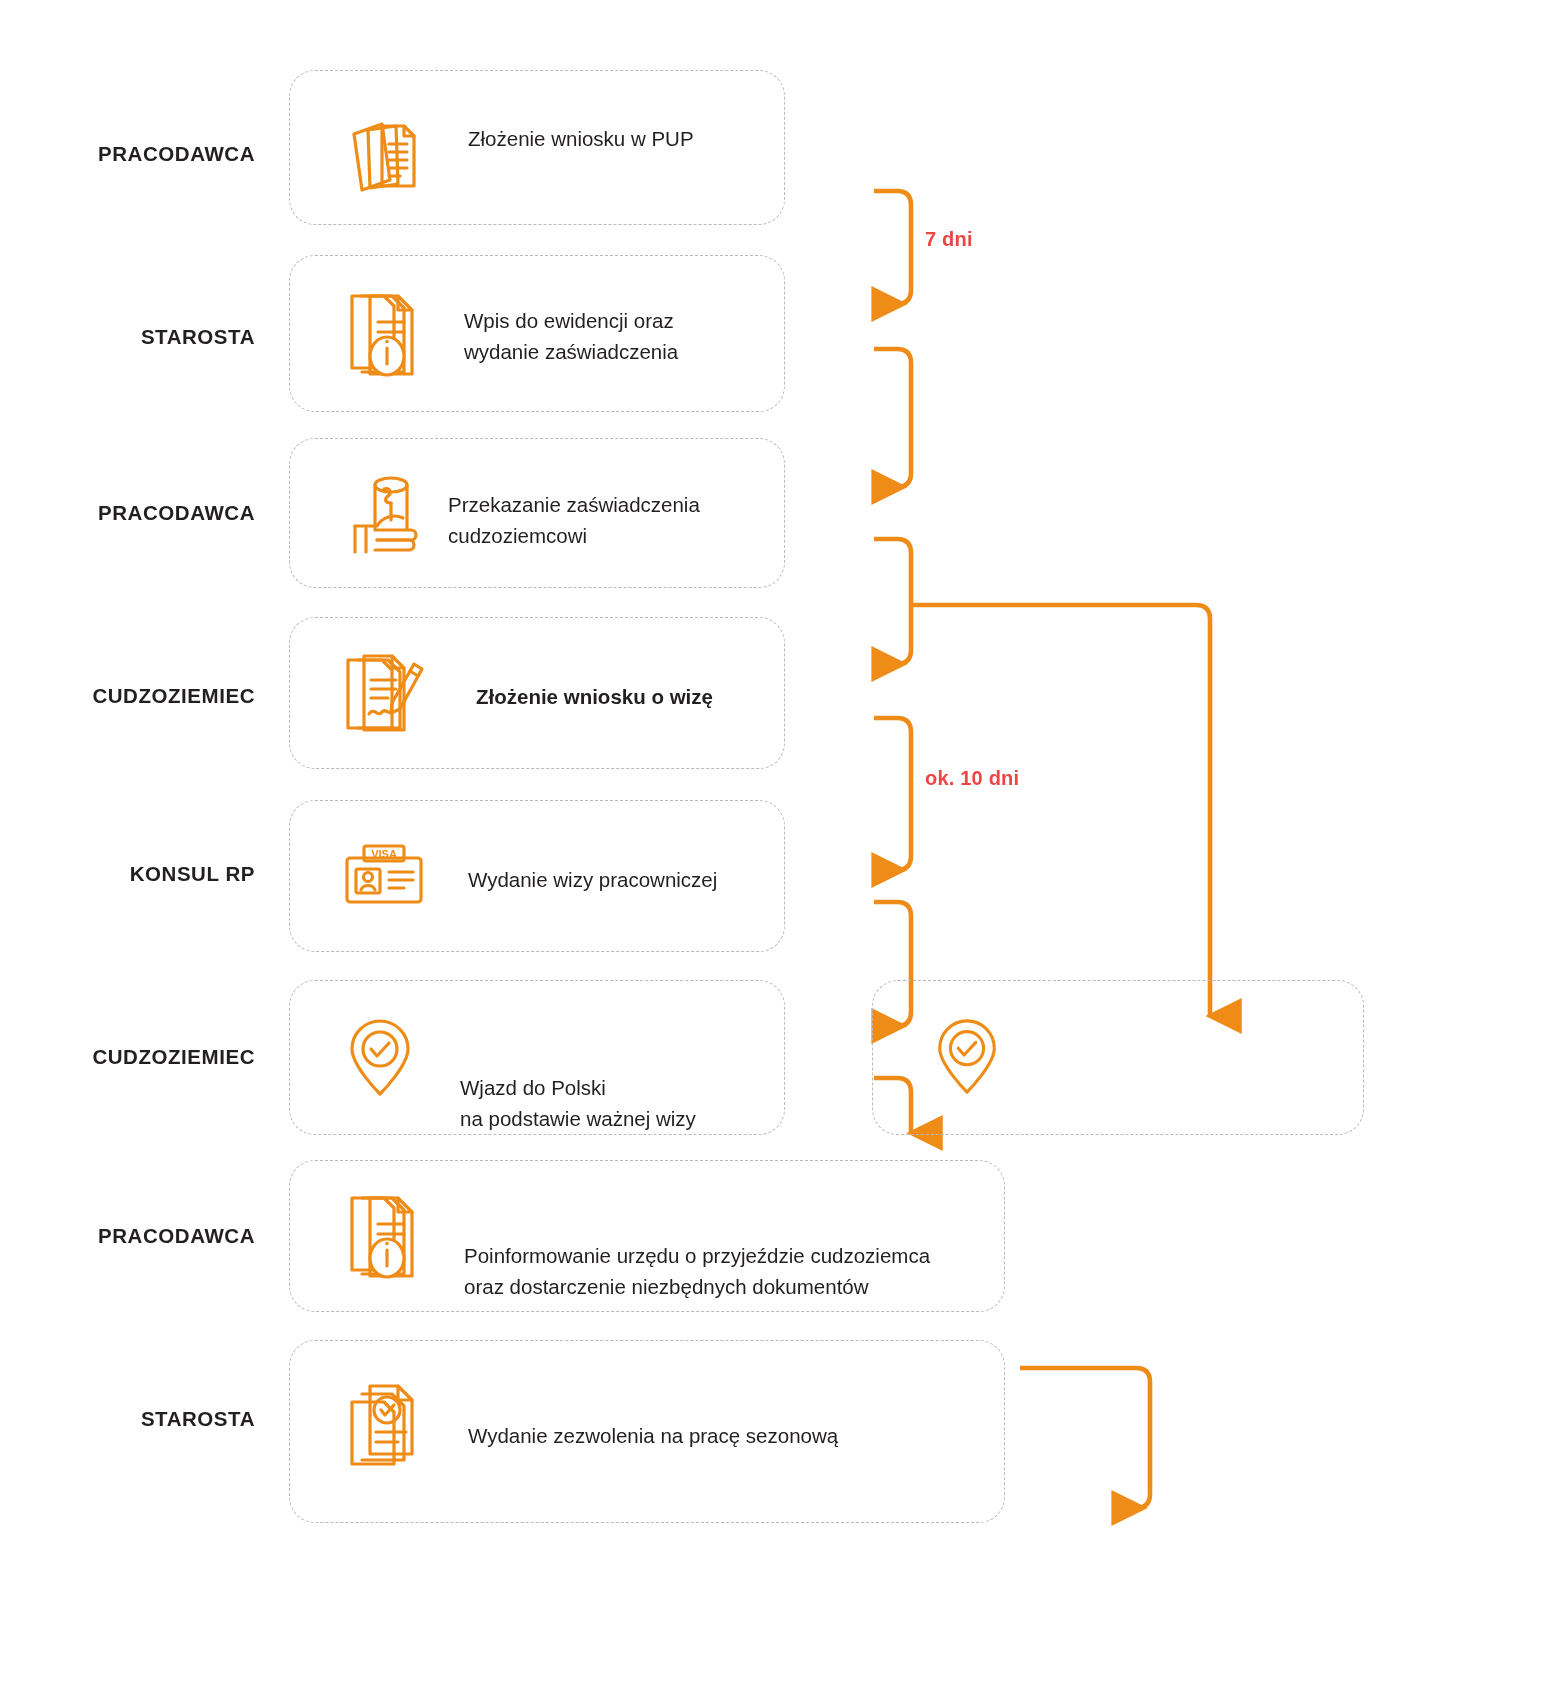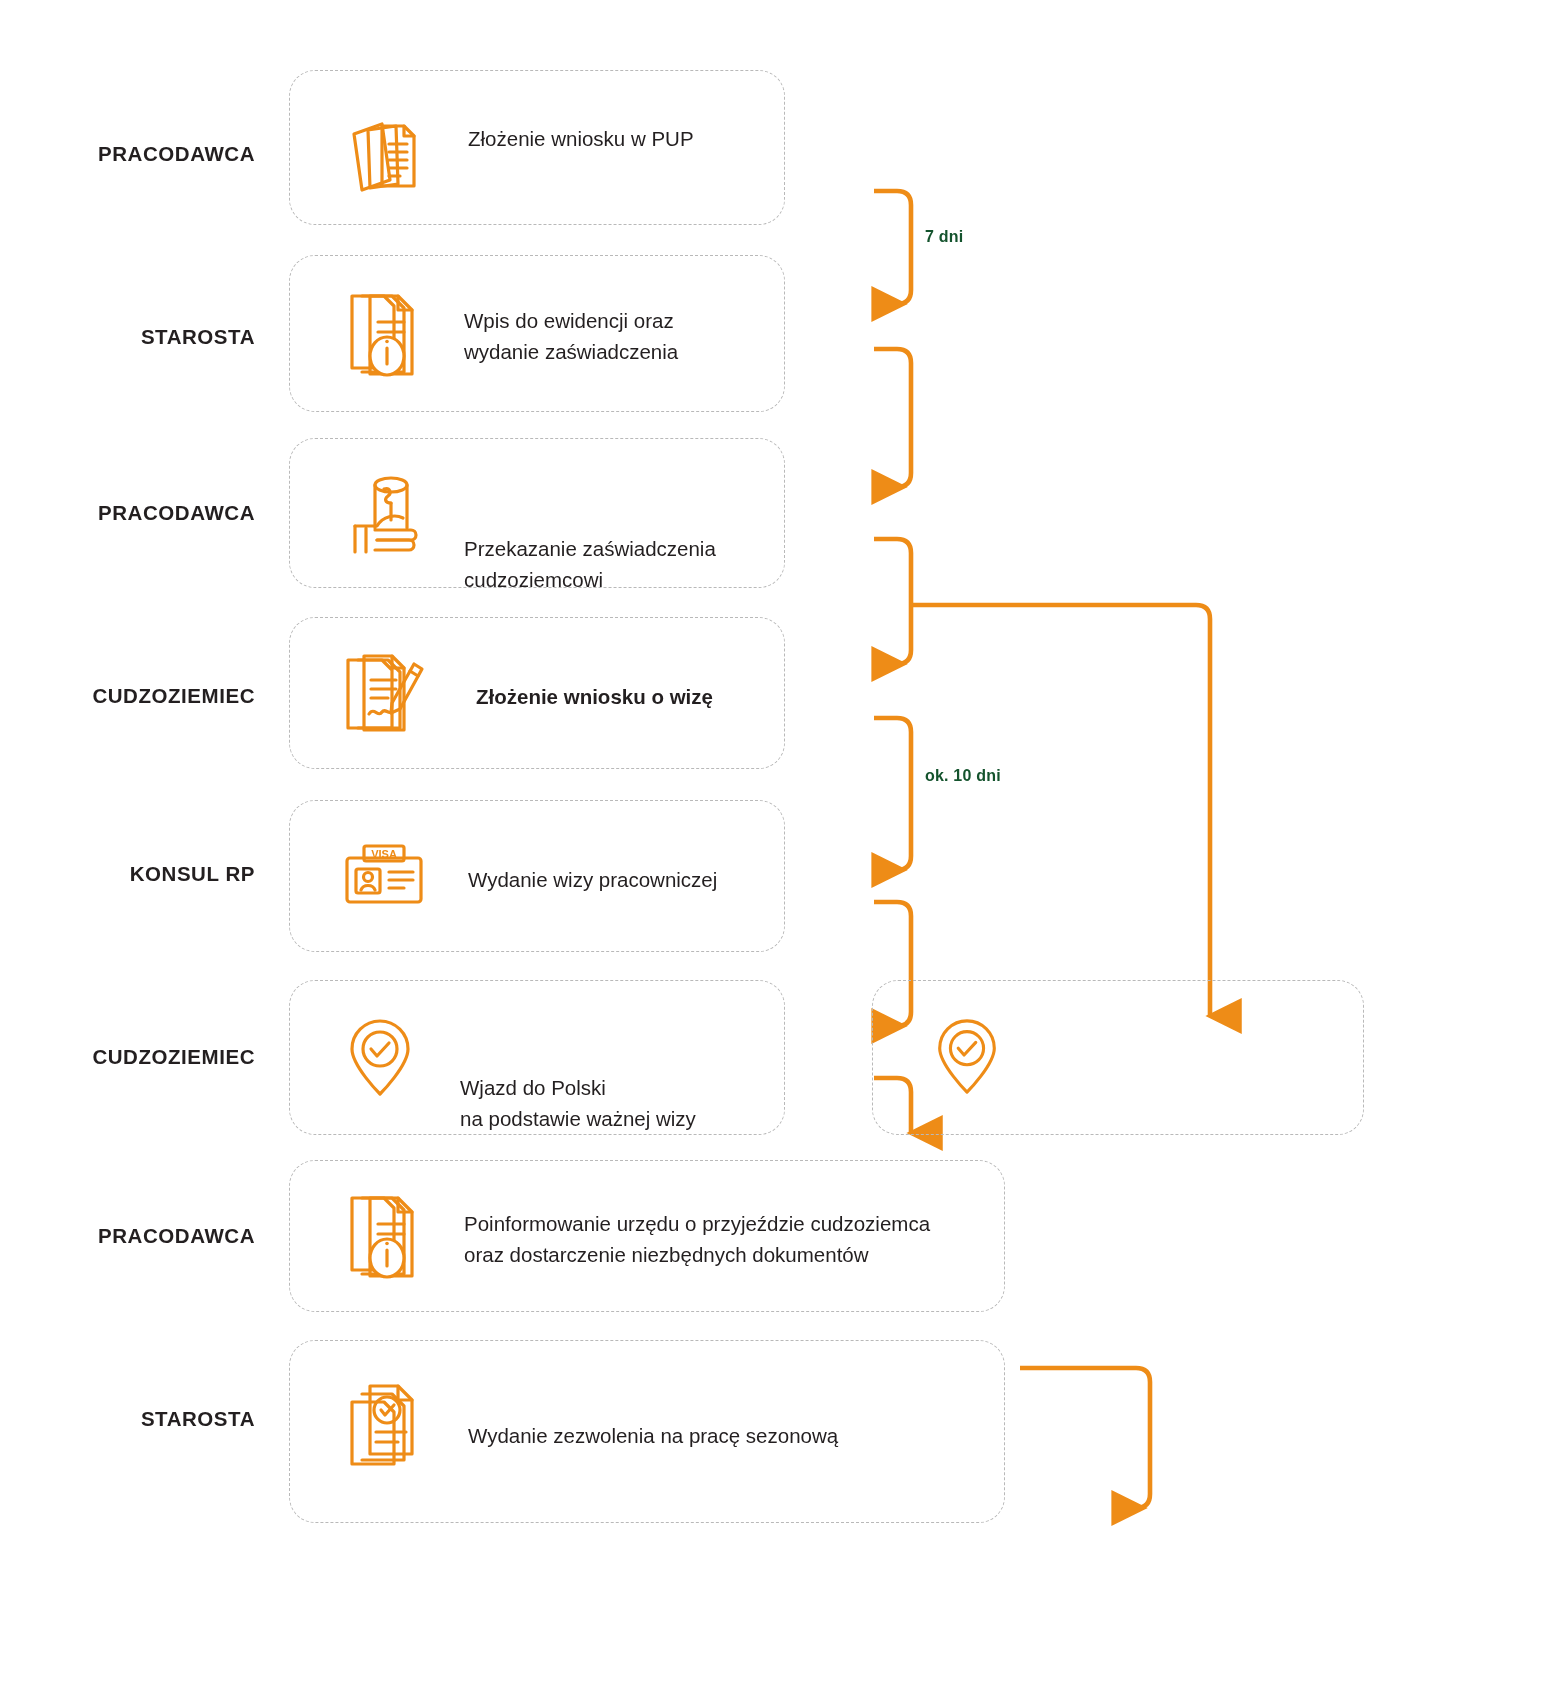--- a/index.html
+++ b/index.html
@@ -49,23 +49,23 @@
   .conn{
     position:absolute;
     left:0; top:0;
     width:1562px;
     height:1702px;
     pointer-events:none;
     overflow:visible;
   }
   .duration-label{
     position:absolute;
-    font-size:16px;
+    font-size:20px;
     font-weight:700;
-    color:#14532d;
+    color:#ef4444;
     white-space:nowrap;
     letter-spacing:.2px;
   }
 </style>
 </head>
 <body>
 
 <div id="stage">
 
   <svg class="conn" viewBox="0 0 1562 1702" xmlns="http://www.w3.org/2000/svg">
@@ -146,21 +146,21 @@
     <path d="M40,15 V58"></path>
       <path d="M72,15 V58"></path>
     <path d="M49,19 c6,-2 8,4 4,7 c-4,3 -3,7 3,7"></path>
     <path d="M56,33 V50"></path>
     <path d="M20,56 h22 c6,-10 18,-12 26,-8"></path>
     <path d="M20,56 V82"></path>
     <path d="M31,58 V82"></path>
     <path d="M40,60 h36 a5,5 0 0 1 0,10 h-34"></path>
     <path d="M42,70 h32 a5,5 0 0 1 0,10 h-34"></path>
   </svg>
-  <div class="step-text" style="left:464px; top:489px; width:320px;margin-top:44px;">Przekazanie zaświadczenia
+  <div class="step-text" style="left:448px; top:489px; width:320px;">Przekazanie zaświadczenia
 cudzoziemcowi</div>
 
   <div class="step-box" style="left:289px; top:617px; width:496px; height:152px;"></div>
   <svg class="step-icon" style="left:338px; top:650px;" width="90" height="86" viewBox="0 0 90 86" fill="none" stroke="#ee8c17" stroke-width="3.2" stroke-linecap="round" stroke-linejoin="round">
     <path d="M10,10 H44 L54,20 V78 H10 Z"></path>
     <path d="M20,10 H50 L62,22 V78 H20"></path>
     <path d="M26,6 H54 L66,18 V80 H26 Z"></path>
     <path d="M54,6 V18 H66"></path>
     <path d="M33,30 H58"></path>
       <path d="M33,39 H58"></path>
@@ -207,21 +207,21 @@
     <path d="M22,8 H52 L64,20 V84 H22"></path>
     <path d="M30,8 H58 L72,22 V86 H30 Z"></path>
     <path d="M58,8 V22 H72"></path>
     <path d="M38,34 H64"></path>
       <path d="M38,44 H64"></path>
       <path d="M38,54 H56"></path>
     <ellipse cx="47" cy="68" rx="17" ry="19" fill="#ffffff"></ellipse>
     <path d="M47,60 v16"></path>
     <circle cx="47" cy="53.5" r="1.8" fill="#ee8c17" stroke="none"></circle>
   </svg>
-  <div class="step-text" style="left:464px; top:1208px; width:540px;">Poinformowanie urzędu o przyjeździe cudzoziemca
+  <div class="step-text" style="left:464px; top:1240px; width:540px;">Poinformowanie urzędu o przyjeździe cudzoziemca
 oraz dostarczenie niezbędnych dokumentów</div>
 
   <div class="step-box" style="left:289px; top:1340px; width:716px; height:183px;"></div>
   <svg class="step-icon" style="left:340px; top:1380px;" width="86" height="88" viewBox="0 0 86 88" fill="none" stroke="#ee8c17" stroke-width="3.2" stroke-linecap="round" stroke-linejoin="round">
     <path d="M12,22 H44 L54,32 V84 H12 Z"></path>
     <path d="M22,14 H52 L64,26 V80 H22"></path>
     <path d="M30,6 H58 L72,20 V74 H30 Z"></path>
     <path d="M58,6 V20 H72"></path>
     <circle cx="47" cy="30" r="13"></circle>
     <path d="M41,30 l4,5 l9,-10"></path>

